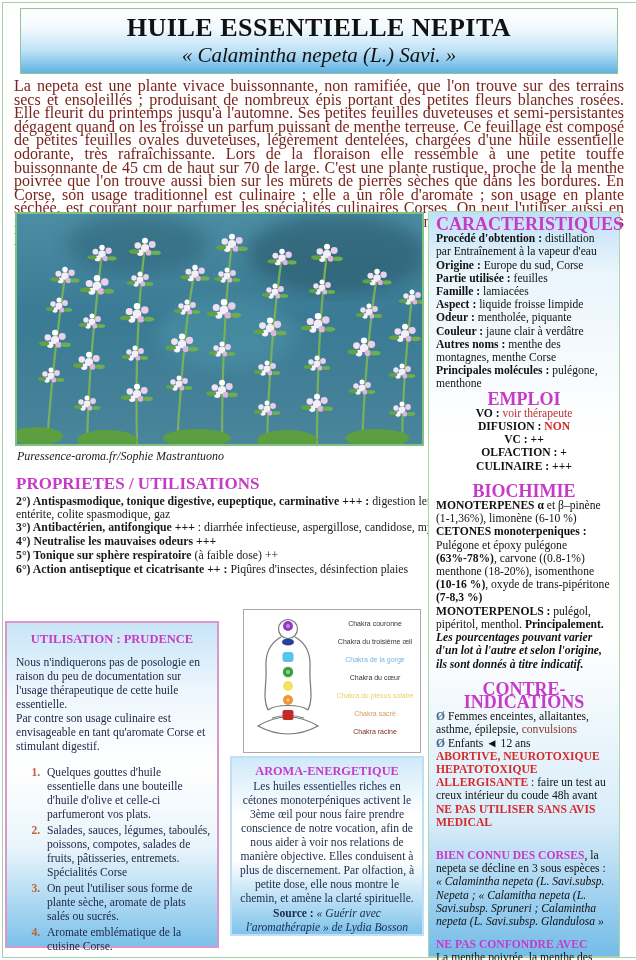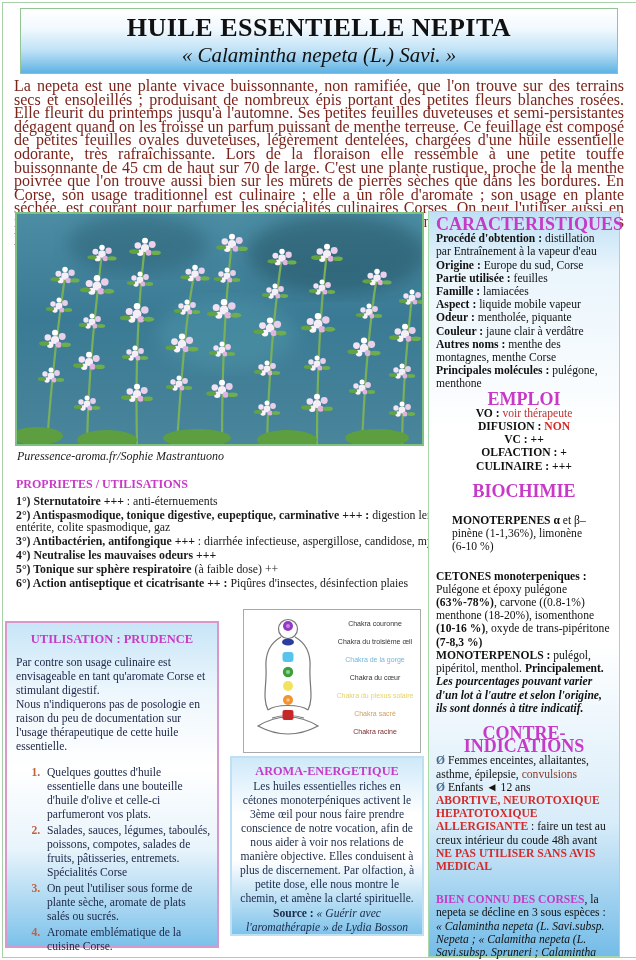--- a/index.html
+++ b/index.html
@@ -24,21 +24,21 @@
   }
   
   .photo{
     position:absolute;left:15px;top:212px;width:405px;height:230px;
     border:2px solid #7fc27f;background:#3c7d94;
   }
   .photo svg{display:block;}
   .caption{position:absolute;left:17px;top:449px;font-size:12px;font-style:italic;color:#222;}
   
   .props{position:absolute;left:16px;top:478px;width:604px;font-size:11.8px;line-height:12.8px;}
-  .props-header{color:#c73ac7;font-weight:700;font-size:12px;margin-bottom:4px;}
+  .props-header{color:#c73ac7;font-weight:700;font-size:17px;margin-bottom:4px;}
   .prop{margin-bottom:1px;}
   
   .mh{color:#c73ac7;font-weight:700;}
   
   .prudence{
     position:absolute;left:5px;top:621px;width:210px;height:323px;
     border:2px solid #d998cc;
     background:linear-gradient(180deg,#c8e5f7 0%,#eef7fd 22%,#ffffff 45%,#e8f4fb 70%,#7cc1ea 100%);
     font-size:11.6px;line-height:14px;color:#202a4a;padding:0;
   }
@@ -182,32 +182,31 @@
         <ellipse cx="180" cy="224" rx="34" ry="9"></ellipse>
           <ellipse cx="270" cy="226" rx="30" ry="10"></ellipse>
         <ellipse cx="360" cy="224" rx="32" ry="9"></ellipse>
       </g>
     </svg>
   </div>
   <div class="caption">Puressence-aroma.fr/Sophie Mastrantuono</div>
 
   <div class="props">
     <div class="props-header">PROPRIETES / UTILISATIONS</div>
-    <div class="prop"><b>1°) Sternutatoire +++</b><span> : anti-éternuements</span></div>
     <div class="prop"><b>2°) Antispasmodique, tonique digestive, eupeptique, carminative +++ :</b><span> digestion lente, insuffisance hépatique, gastro-entérite, colite spasmodique, gaz</span></div>
     <div class="prop"><b>3°) Antibactérien, antifongique +++</b><span> : diarrhée infectieuse, aspergillose, candidose, mycose bronchique</span></div>
     <div class="prop"><b>4°) Neutralise les mauvaises odeurs +++</b><span></span></div>
     <div class="prop"><b>5°) Tonique sur sphère respiratoire</b><span> (à faible dose) ++</span></div>
     <div class="prop"><b>6°) Action antiseptique et cicatrisante ++ :</b><span>  Piqûres d'insectes, désinfection plaies</span></div>
   </div>
 
   <div class="prudence">
     <div class="prudence-header mh">UTILISATION : PRUDENCE</div>
+    <p>Nous n'indiquerons pas de posologie en raison du peu de documentation sur l'usage thérapeutique de cette huile essentielle.</p>
     <p>Par contre son usage culinaire est envisageable en tant qu'aromate Corse et stimulant digestif.</p>
-    <p>Nous n'indiquerons pas de posologie en raison du peu de documentation sur l'usage thérapeutique de cette huile essentielle.</p>
     <ol>
       <li>Quelques gouttes d'huile essentielle dans une bouteille d'huile d'olive et celle-ci parfumeront vos plats.</li>
       <li>Salades, sauces, légumes, taboulés, poissons, compotes, salades de fruits, pâtisseries, entremets. Spécialités Corse</li>
       <li>On peut l'utiliser sous forme de plante sèche, aromate de plats salés ou sucrés.</li>
       <li>Aromate emblématique de la cuisine Corse.</li>
     </ol>
   </div>
 
   <div class="chakra">
     <svg class="fig" width="80" height="132" viewBox="0 0 80 132">
@@ -248,40 +247,40 @@
   </div>
 
   <div class="rpanel">
     <div class="rp-in">
       <div class="sec-h">CARACTERISTIQUES</div>
       <div class="rows">
         <div><b>Procédé d'obtention :</b><span> distillation par Entraînement à la vapeur d'eau</span></div>
         <div><b>Origine :</b><span> Europe du sud, Corse</span></div>
         <div><b>Partie utilisée :</b><span> feuilles</span></div>
         <div><b>Famille :</b><span> lamiacées</span></div>
-        <div><b>Aspect :</b><span> liquide mobile vapeur</span></div>
+        <div><b>Aspect :</b><span> liquide froisse limpide</span></div>
         <div><b>Odeur :</b><span> mentholée, piquante</span></div>
         <div><b>Couleur :</b><span> jaune clair à verdâtre</span></div>
         <div><b>Autres noms :</b><span> menthe des montagnes, menthe Corse</span></div>
         <div><b>Principales molécules :</b><span> pulégone, menthone</span></div>
       </div>
 
       <div class="sec-h">EMPLOI</div>
       <div class="emploi">
         <div><b>VO :</b><span class="red"> voir thérapeute</span></div>
         <div><b>DIFUSION :</b><span class="redb"> NON</span></div>
         <div><b>VC :</b><b> ++</b></div>
         <div><b>OLFACTION :</b><b> +</b></div>
         <div><b>CULINAIRE :</b><b> +++</b></div>
       </div>
 
       <div class="gap"></div>
       <div class="sec-h">BIOCHIMIE</div>
       <div>
-        <p style="margin:16px;"><b>MONOTERPENES α</b><span> et β–pinène (1-1,36%), limonène (6-10 %)</span></p>
+        <p style="margin:0;"><b>MONOTERPENES α</b><span> et β–pinène (1-1,36%), limonène (6-10 %)</span></p>
         <p style="margin:0;"><b>CETONES monoterpeniques :</b><span> Pulégone et époxy pulégone </span><b>(63%-78%)</b><span>, carvone ((0.8-1%) menthone (18-20%), isomenthone </span><b>(10-16 %)</b><span>, oxyde de trans-pipéritone </span><b>(7-8,3 %)</b></p>
         <p style="margin:0;"><b>MONOTERPENOLS :</b><span> pulégol, pipéritol, menthol. </span><b>Principalement.</b></p>
         <p class="note" style="margin:0;">Les pourcentages pouvant varier d'un lot à l'autre et selon l'origine, ils sont donnés à titre indicatif.</p>
       </div>
 
       <div class="gap"></div>
       <div class="sec-h">CONTRE-INDICATIONS</div>
       <div>
         <div><span class="nos">Ø</span><span> Femmes enceintes, allaitantes, asthme, épilepsie, </span><span class="dkred">convulsions</span></div>
         <div><span class="nos">Ø</span><span> Enfants ◄ 12 ans</span></div>

